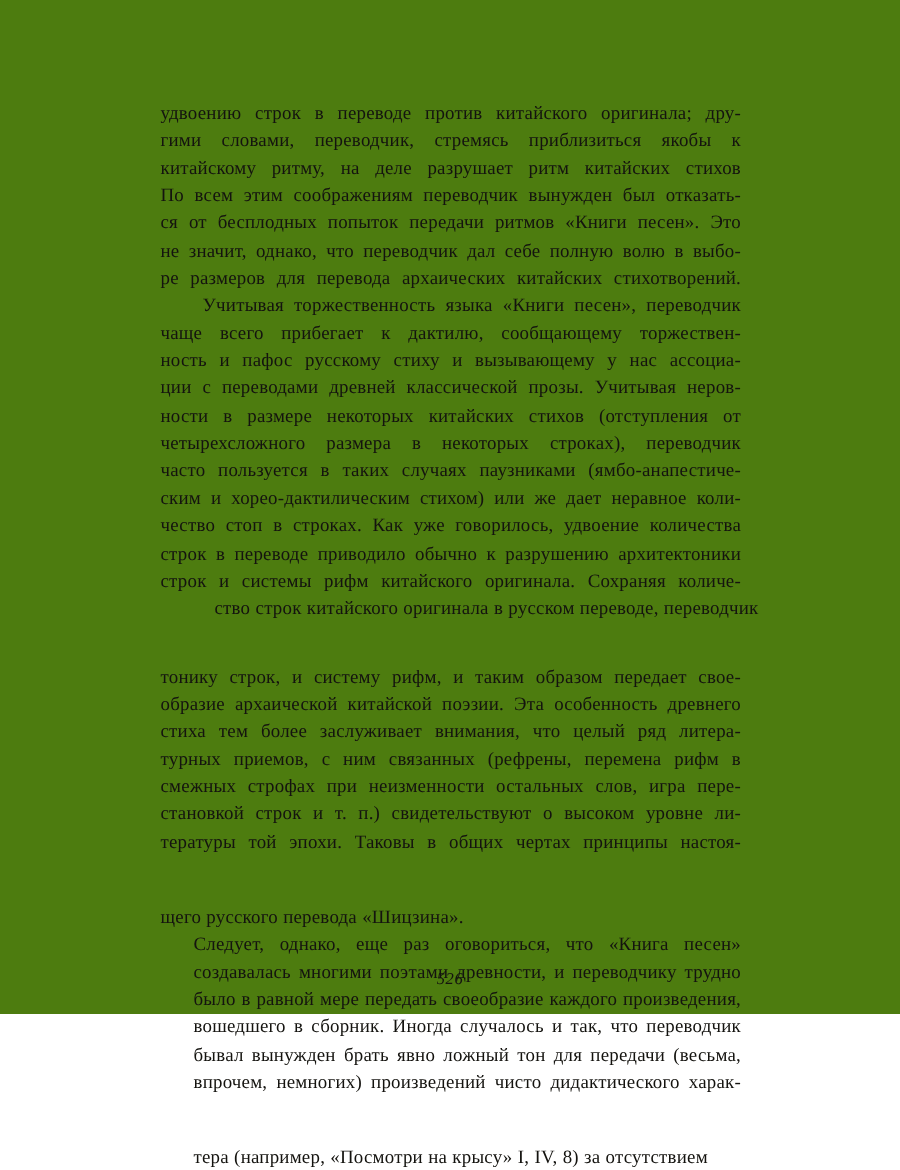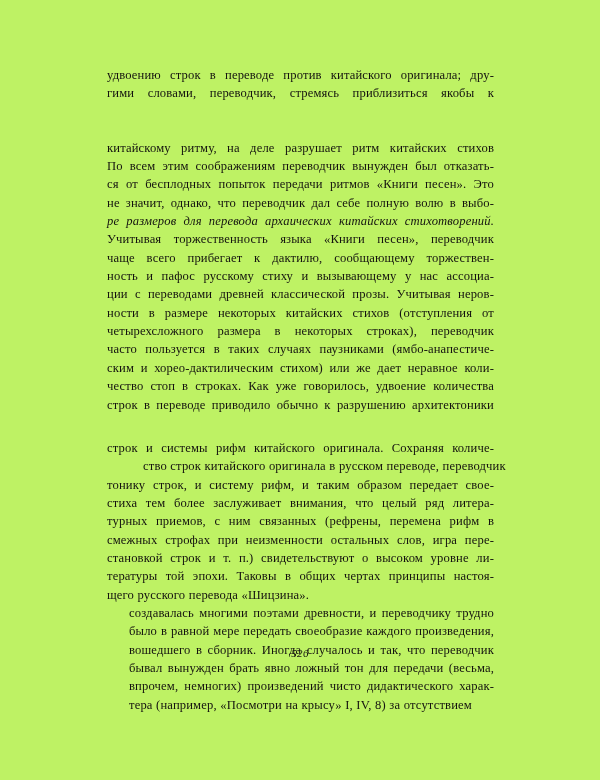--- a/index.html
+++ b/index.html
@@ -9,22 +9,22 @@
   body {
     width: 600px;
     height: 780px;
     background: #ffffff;
     font-family: "Liberation Serif", "DejaVu Serif", serif;
     overflow: hidden;
   }
   #page {
     position: relative;
     width: 600px;
-    height: 780px;
-    background: #bef264;
+    height: 676px;
+    background: #4d7c0f;
   }
   #text-block {
     position: absolute;
     left: 107px;
     top: 66px;
     width: 387px;
   }
   .para {
     margin: 0;
     text-align: justify;
@@ -41,20 +41,21 @@
   }
   
   .para .ln {
     display: block;
     text-align: justify;
     text-align-last: justify;
     white-space: nowrap;
   }
   .para .ln.last {
     text-align-last: left;
+    margin-top: 32px;
   }
   .para .ln.indent {
     text-indent: 22px;
   }
   #page-number {
     position: absolute;
     left: 0;
     top: 647px;
     width: 600px;
     text-align: center;
@@ -65,46 +66,48 @@
   }
 </style>
 </head>
 <body>
 
 <div id="page">
   <div id="text-block">
       <p class="para">
         <span class="ln" style="word-spacing: 0.2px;">удвоению строк в переводе против китайского оригинала; дру-</span>
         <span class="ln" style="word-spacing: 0.2px;">гими словами, переводчик, стремясь приблизиться якобы к</span>
-        <span class="ln" style="word-spacing: 0.2px; margin-top: 36px;">китайскому ритму, на деле разрушает ритм китайских стихов</span>
+        <span class="ln" style="word-spacing: 0.2px;">китайскому ритму, на деле разрушает ритм китайских стихов</span>
         <span class="ln" style="word-spacing: 0.2px;">По всем этим соображениям переводчик вынужден был отказать-</span>
         <span class="ln" style="word-spacing: 0.2px;">ся от бесплодных попыток передачи ритмов «Книги песен». Это</span>
         <span class="ln" style="word-spacing: 0.2px;">не значит, однако, что переводчик дал себе полную волю в выбо-</span>
-        <span class="ln" style="word-spacing: 0.2px; font-style: italic;">ре размеров для перевода архаических китайских стихотворений.</span>
-        <span class="ln" style="word-spacing: 0.2px;">Учитывая торжественность языка «Книги песен», переводчик</span>
+        <span class="ln" style="word-spacing: 0.2px;">ре размеров для перевода архаических китайских стихотворений.</span>
+        <span class="ln" style="word-spacing: 0.2px; margin-left: 28px;">Учитывая торжественность языка «Книги песен», переводчик</span>
         <span class="ln" style="word-spacing: 0.2px;">чаще всего прибегает к дактилю, сообщающему торжествен-</span>
         <span class="ln" style="word-spacing: 0.2px;">ность и пафос русскому стиху и вызывающему у нас ассоциа-</span>
         <span class="ln" style="word-spacing: 0.2px;">ции с переводами древней классической прозы. Учитывая неров-</span>
         <span class="ln" style="word-spacing: 0.2px;">ности в размере некоторых китайских стихов (отступления от</span>
         <span class="ln" style="word-spacing: 0.2px;">четырехсложного размера в некоторых строках), переводчик</span>
         <span class="ln" style="word-spacing: 0.2px;">часто пользуется в таких случаях паузниками (ямбо-анапестиче-</span>
         <span class="ln" style="word-spacing: 0.2px;">ским и хорео-дактилическим стихом) или же дает неравное коли-</span>
         <span class="ln" style="word-spacing: 0.2px;">чество стоп в строках. Как уже говорилось, удвоение количества</span>
         <span class="ln" style="word-spacing: 0.2px;">строк в переводе приводило обычно к разрушению архитектоники</span>
-        <span class="ln" style="word-spacing: 0.2px; margin-top: 25px;">строк и системы рифм китайского оригинала. Сохраняя количе-</span>
+        <span class="ln" style="word-spacing: 0.2px;">строк и системы рифм китайского оригинала. Сохраняя количе-</span>
         <span class="ln" style="word-spacing: 0.2px; margin-left: 36px;">ство строк китайского оригинала в русском переводе, переводчик</span>
-        <span class="ln" style="word-spacing: 0.2px;">тонику строк, и систему рифм, и таким образом передает свое-</span>
+        <span class="ln" style="word-spacing: 0.2px; margin-top: 27px;">тонику строк, и систему рифм, и таким образом передает свое-</span>
+        <span class="ln" style="word-spacing: 0.2px;">образие архаической китайской поэзии. Эта особенность древнего</span>
         <span class="ln" style="word-spacing: 0.2px;">стиха тем более заслуживает внимания, что целый ряд литера-</span>
         <span class="ln" style="word-spacing: 0.2px;">турных приемов, с ним связанных (рефрены, перемена рифм в</span>
         <span class="ln" style="word-spacing: 0.2px;">смежных строфах при неизменности остальных слов, игра пере-</span>
         <span class="ln" style="word-spacing: 0.2px;">становкой строк и т. п.) свидетельствуют о высоком уровне ли-</span>
         <span class="ln" style="word-spacing: 0.2px;">тературы той эпохи. Таковы в общих чертах принципы настоя-</span>
         <span class="ln last">щего русского перевода «Шицзина».</span>
       </p>
       <p class="para">
+        <span class="ln indent" style="word-spacing: 0.2px;">Следует, однако, еще раз оговориться, что «Книга песен»</span>
         <span class="ln" style="word-spacing: 0.2px;">создавалась многими поэтами древности, и переводчику трудно</span>
         <span class="ln" style="word-spacing: 0.2px;">было в равной мере передать своеобразие каждого произведения,</span>
         <span class="ln" style="word-spacing: 0.2px;">вошедшего в сборник. Иногда случалось и так, что переводчик</span>
         <span class="ln" style="word-spacing: 0.2px;">бывал вынужден брать явно ложный тон для передачи (весьма,</span>
         <span class="ln" style="word-spacing: 0.2px;">впрочем, немногих) произведений чисто дидактического харак-</span>
         <span class="ln last">тера (например, «Посмотри на крысу» I, IV, 8) за отсутствием</span>
       </p>
     </div>
   <div id="page-number">526</div>
 </div>

